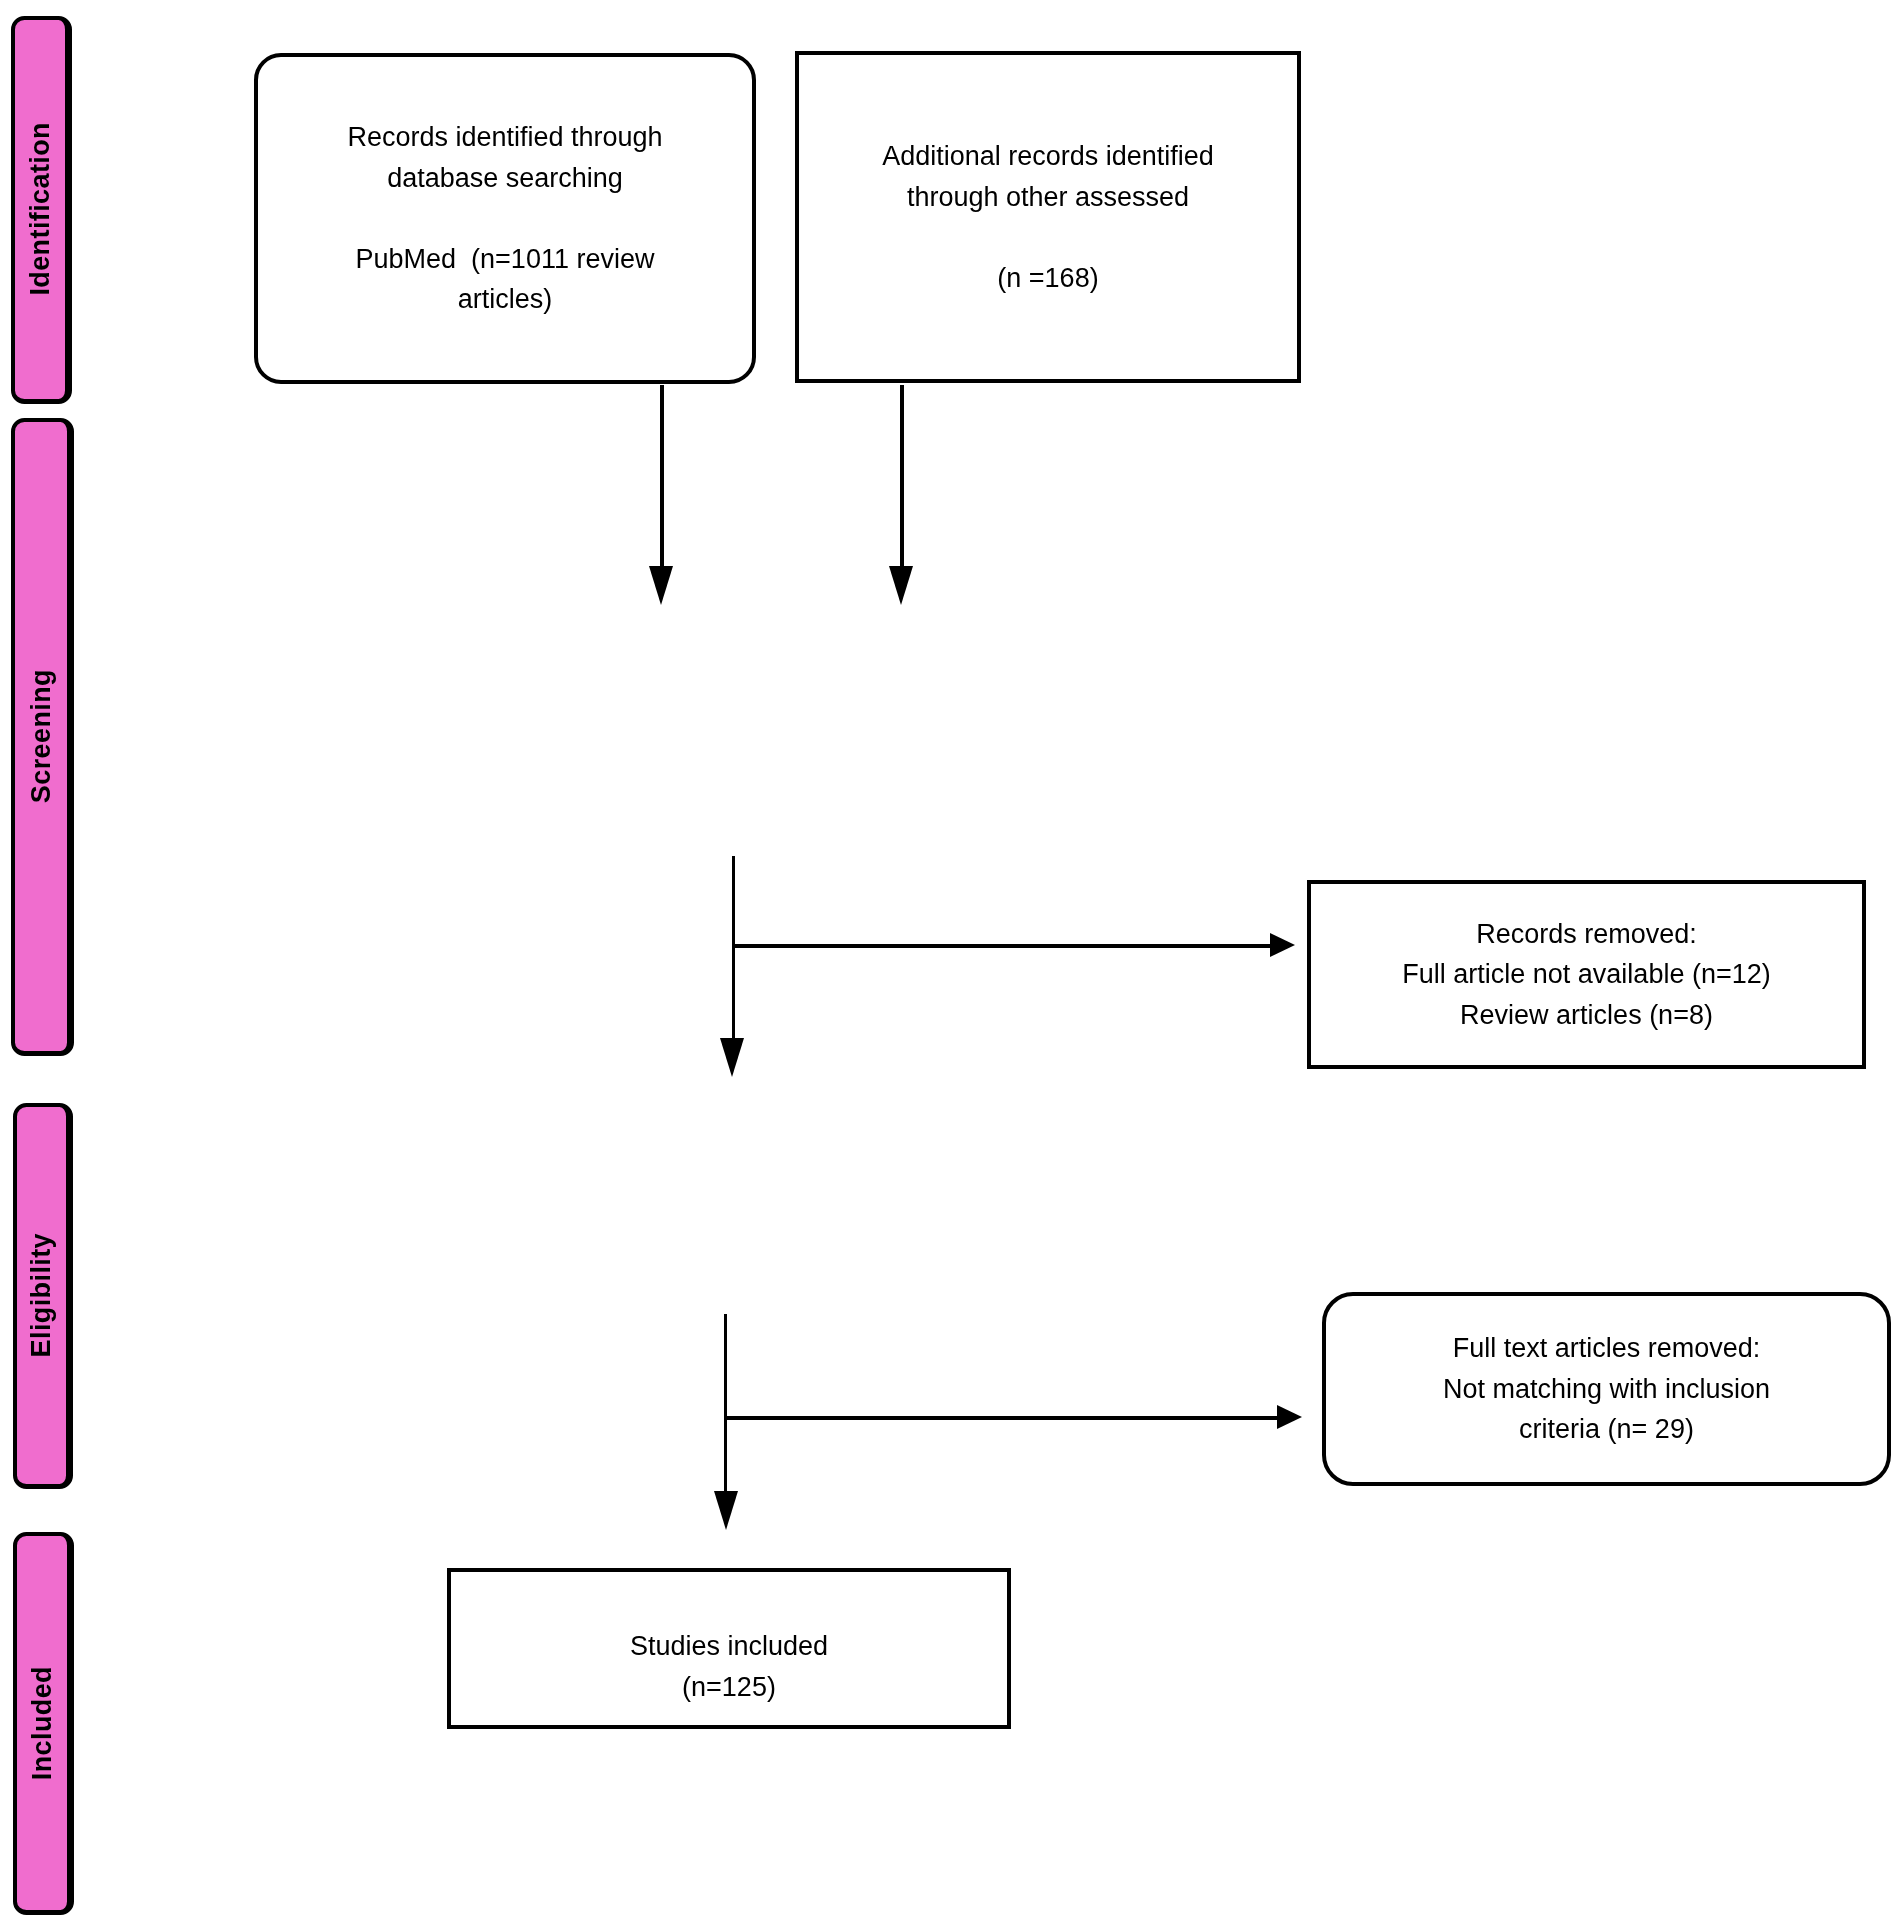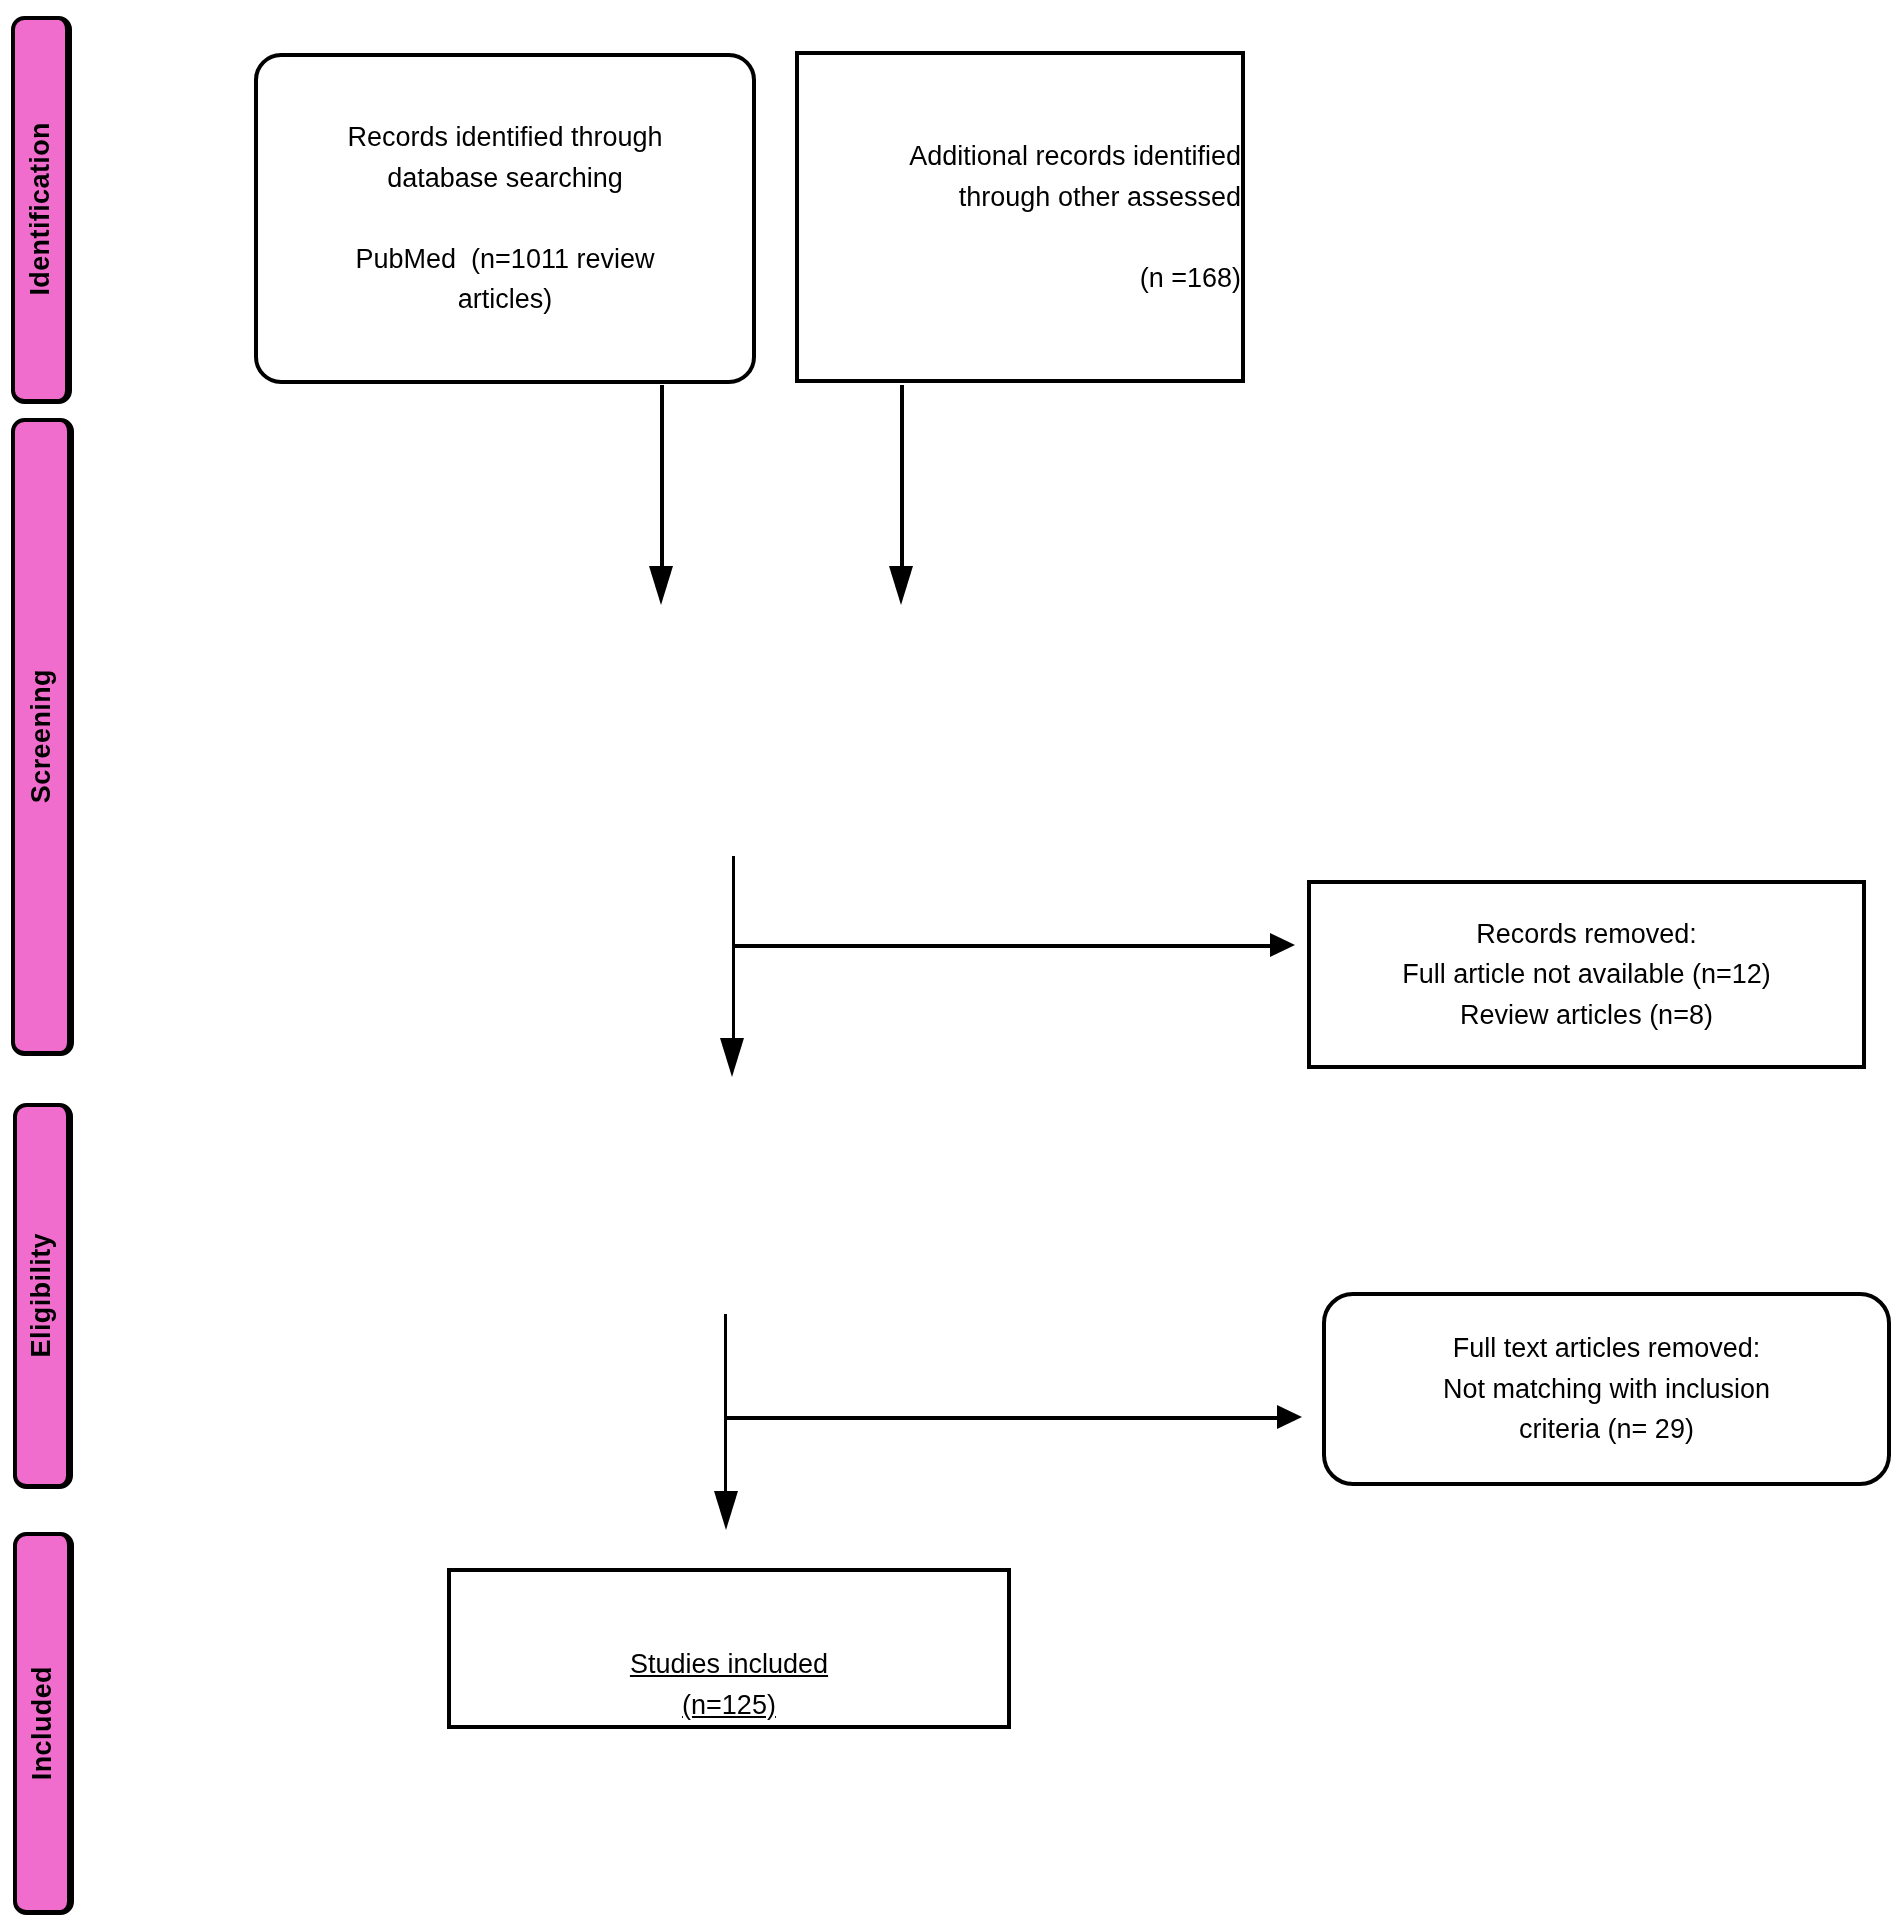--- a/index.html
+++ b/index.html
@@ -47,23 +47,22 @@
     display: flex;
     flex-direction: column;
     align-items: center;
     justify-content: center;
     text-align: center;
     font-size: 27px;
     line-height: 1.5;
     white-space: pre-wrap;
   }
   .fbox.align-top {
-    justify-content: flex-end;
+    justify-content: center;
     padding-top: 36px;
-    text-decoration: underline;
   }
 
   
   .shaft-v, .shaft-h {
     position: absolute;
     background: #000;
   }
 
   
   .head-down {
@@ -97,21 +96,21 @@
   <div class="stage" style="left:13.4px; top:1103px; width:49px; height:377px;">
     <span class="stage-label">Eligibility</span>
   </div>
 
   <div class="stage" style="left:13.4px; top:1532px; width:50px; height:374px;">
     <span class="stage-label">Included</span>
   </div>
 
   <div class="fbox" style="left:254px; top:53px; width:502px; height:331px;border-radius:27px;"><div>Records identified through</div><div>database searching</div><div>&nbsp;</div><div>PubMed  (n=1011 review</div><div>articles)</div></div>
 
-  <div class="fbox" style="left:795px; top:51px; width:450px; height:332px;align-items:flex-end;"><div>Additional records identified</div><div>through other assessed</div><div>&nbsp;</div><div>(n =168)</div></div>
+  <div class="fbox" style="left:795px; top:51px; width:506px; height:332px;"><div>Additional records identified</div><div>through other assessed</div><div>&nbsp;</div><div>(n =168)</div></div>
 
 
   <div class="fbox" style="left:1307px; top:880px; width:559px; height:189px;"><div>Records removed:</div><div>Full article not available (n=12)</div><div>Review articles (n=8)</div></div>
 
 
   <div class="fbox" style="left:1322px; top:1292px; width:569px; height:194px;border-radius:31px;"><div>Full text articles removed:</div><div>Not matching with inclusion</div><div>criteria (n= 29)</div></div>
 
   <div class="fbox align-top" style="left:447px; top:1568px; width:564px; height:161px;"><div>Studies included</div><div>(n=125)</div></div>
 
   <div class="shaft-v" style="left:660px; top:385px; width:3.6px; height:183px;"></div>

